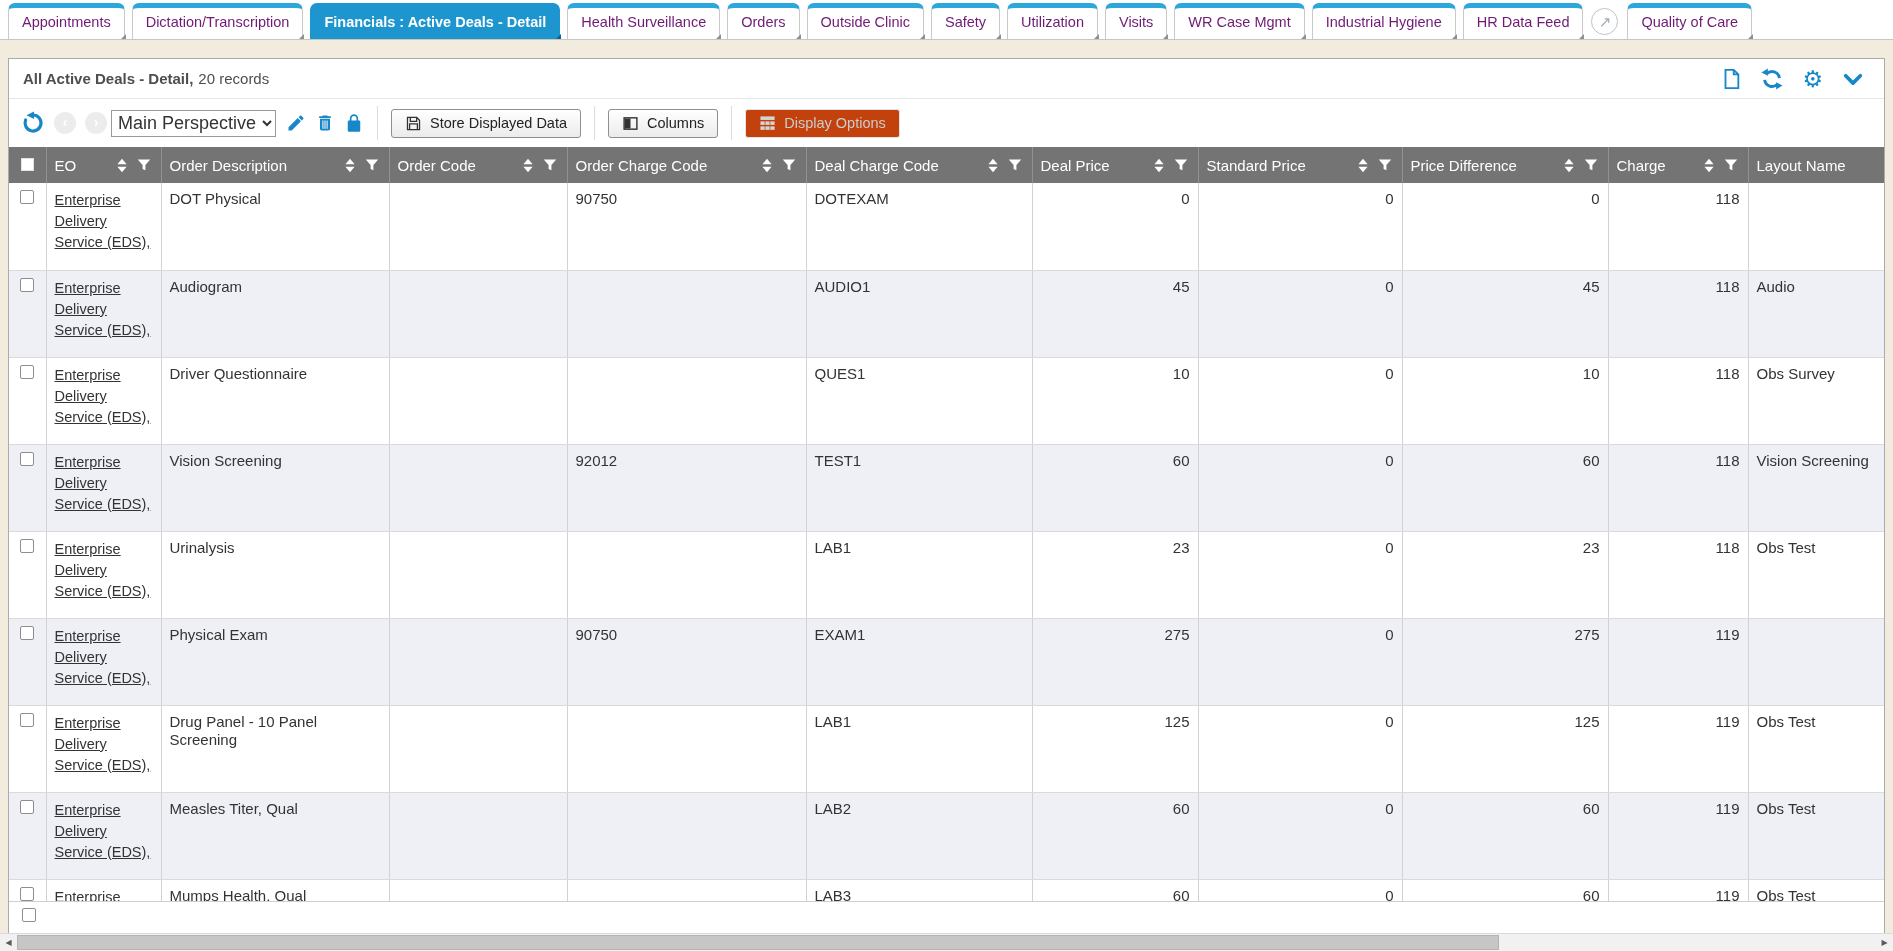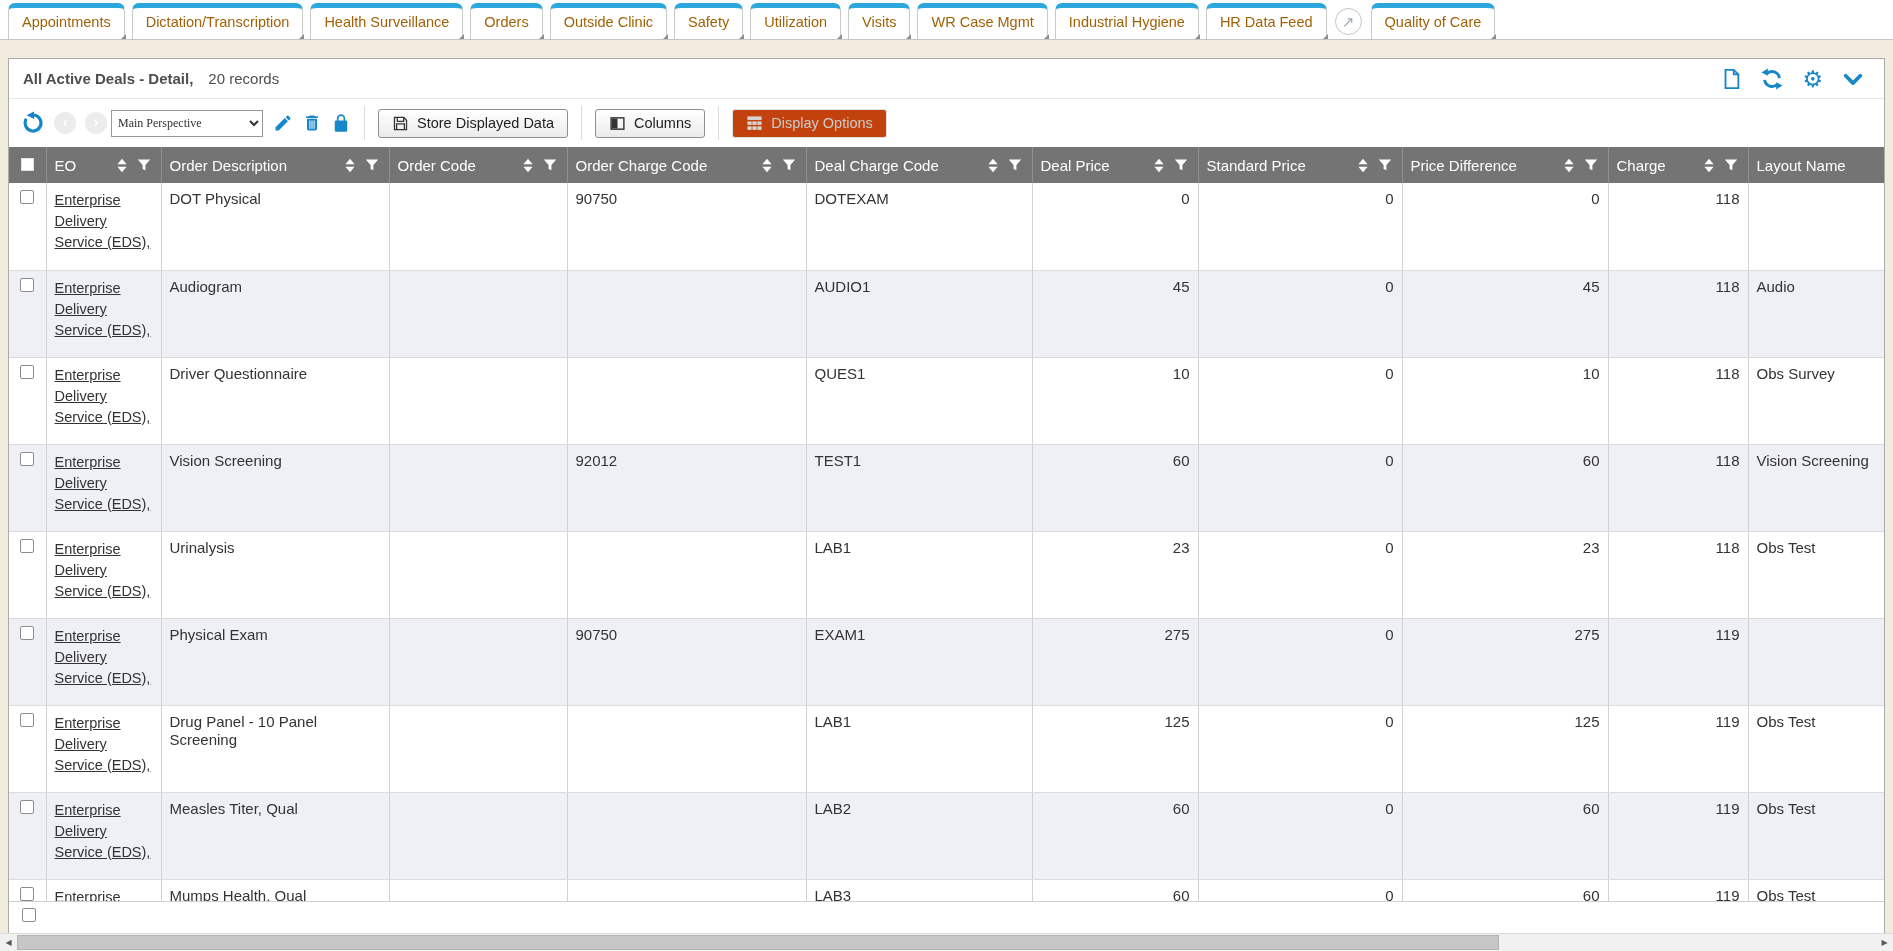--- a/index.html
+++ b/index.html
@@ -1,40 +1,40 @@
 <!DOCTYPE html>
 <html><head>
 <meta charset="utf-8">
 <style>
   *{box-sizing:border-box;margin:0;padding:0}
   html,body{width:1893px;height:951px;overflow:hidden}
   body{background:#f1ecdd;font-family:"Liberation Sans",sans-serif;position:relative;font-size:14px;color:#333}
 
   
   .tabbar{position:absolute;top:0;left:0;width:1893px;height:40px;background:#fff;border-bottom:1px solid #c6c6c6;display:flex;align-items:flex-end;padding-left:8px;overflow:hidden;white-space:nowrap}
-  .tab{flex:0 0 auto;position:relative;height:36px;line-height:28px;padding:0 13px;background:#fff;color:#a16207;font-size:14.5px;border:1px solid #c9c9c9;border-bottom:none;border-top:5px solid #2ba7db;border-radius:7px 7px 0 0;margin-right:7px;cursor:pointer}
+  .tab{flex:0 0 auto;position:relative;height:36px;line-height:28px;padding:0 13px;background:#fff;color:#701a75;font-size:14.5px;border:1px solid #c9c9c9;border-bottom:none;border-top:5px solid #2ba7db;border-radius:7px 7px 0 0;margin-right:7px;cursor:pointer}
   .tab::after{content:"";position:absolute;right:-2px;bottom:-1px;border-style:solid;border-width:0 0 6px 6px;border-color:transparent transparent #8f8f8f transparent}
   .tab.active{background:#1d95cf;border-color:#1d95cf;border-top-color:#1d95cf;color:#fff;font-weight:bold}
   .tab.active::after{border-bottom-color:#11618c}
   .popout{flex:0 0 auto;width:27px;height:27px;border:1px solid #c2c2c2;border-radius:50%;color:#9fadb5;font-size:15px;line-height:25px;text-align:center;margin:0 9px 4px 1px;background:#fff;cursor:pointer}
 
   
   .panel{position:absolute;left:8px;top:58px;width:1877px;height:875px;background:#fff;border:1px solid #ababab;border-bottom:none;overflow:hidden}
   .panel-header{height:40px;display:flex;align-items:center;padding:0 14px;border-bottom:1px solid #e6e6e6}
   .panel-title{font-size:15px;color:#4e4e4e}
-  .panel-title b{font-weight:bold;margin-right:15px}
+  .panel-title b{font-weight:bold;margin-right:5px}
   .header-icons{margin-left:auto;display:flex;align-items:center;gap:19px;padding-right:6px}
   .icon-22{width:22px;height:22px;display:inline-block;cursor:pointer}
   .gear-glyph{font-size:23px;color:#1787c9;line-height:22px;cursor:pointer}
 
   
   .toolbar{height:48px;display:flex;align-items:center;padding:0 12px}
   .tb-gap{margin-right:9px}
   .nav-circle{width:22px;height:22px;border-radius:50%;background:#ececec;color:#fff;font-weight:bold;text-align:center;line-height:21px;font-size:14px;flex:0 0 auto}
-  select.persp{height:27px;min-width:152px;border:1px solid #999;background:#fff;font-size:12px;font-family:Liberation Serif, serif;color:#333;padding:0 2px;margin:0 10px 0 4px}
+  select.persp{height:27px;min-width:152px;border:1px solid #999;background:#fff;font-size:18px;font-family:Liberation Sans, sans-serif;color:#333;padding:0 2px;margin:0 10px 0 4px}
   .tb-icon{width:20px;height:20px;display:inline-block;cursor:pointer;flex:0 0 auto}
   .divider{width:1px;height:34px;background:#dcdcdc;margin:0 13px;flex:0 0 auto}
   .btn{display:inline-flex;gap:8px;border:1px solid #8f8f8f;border-radius:3px;background:linear-gradient(#ffffff,#ebebeb);padding:5px 13px;font-size:14.5px;color:#222;cursor:pointer;flex:0 0 auto}
   .btn .bicon{width:17px;height:17px;display:inline-block}
   .btn.disabled{border-color:#e3e3e3;background:#c2410c;color:#ccc;cursor:default}
 
   
   .table-wrap{height:754px;overflow:hidden}
   table.deals{border-collapse:collapse;table-layout:fixed;width:1875px;font-size:15px;color:#333}
   thead th{background:#747474;height:36px;font-weight:normal;text-align:right;padding:0 6px 0 8px;border-right:1px solid #919191;overflow:hidden;white-space:nowrap;cursor:pointer}
@@ -57,20 +57,21 @@
   .scroll-btn{width:17px;height:17px;text-align:center;line-height:17px;font-size:8px;color:#5a5a5a;flex:0 0 auto;cursor:pointer}
   .scroll-btn.right{margin-left:auto}
   .scroll-thumb{height:15px;width:1482px;background:#c6c6c6;border:1px solid #b4b4b4;flex:0 0 auto;cursor:grab}
 </style>
 </head>
 <body>
 
 <div class="tabbar">
     <div class="tab"><span>Appointments</span></div>
     <div class="tab"><span>Dictation/Transcription</span></div>
+    <div class="tab active"><span>Financials : Active Deals - Detail</span></div>
     <div class="tab"><span>Health Surveillance</span></div>
     <div class="tab"><span>Orders</span></div>
     <div class="tab"><span>Outside Clinic</span></div>
     <div class="tab"><span>Safety</span></div>
     <div class="tab"><span>Utilization</span></div>
     <div class="tab"><span>Visits</span></div>
     <div class="tab"><span>WR Case Mgmt</span></div>
     <div class="tab"><span>Industrial Hygiene</span></div>
     <div class="tab"><span>HR Data Feed</span></div>
     <div class="popout">↗</div>

